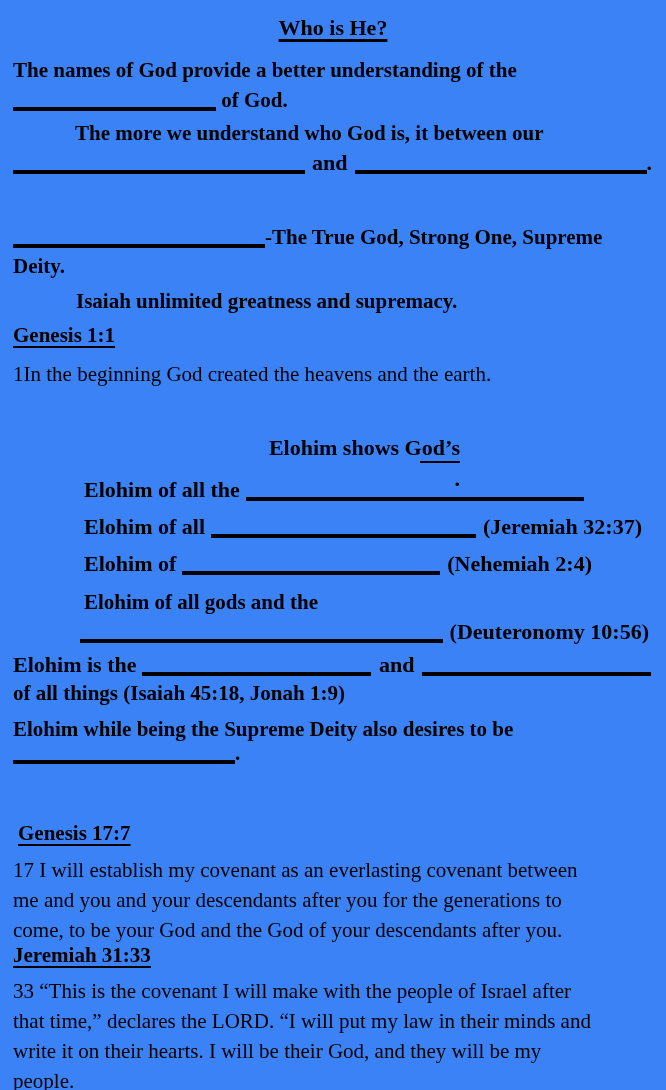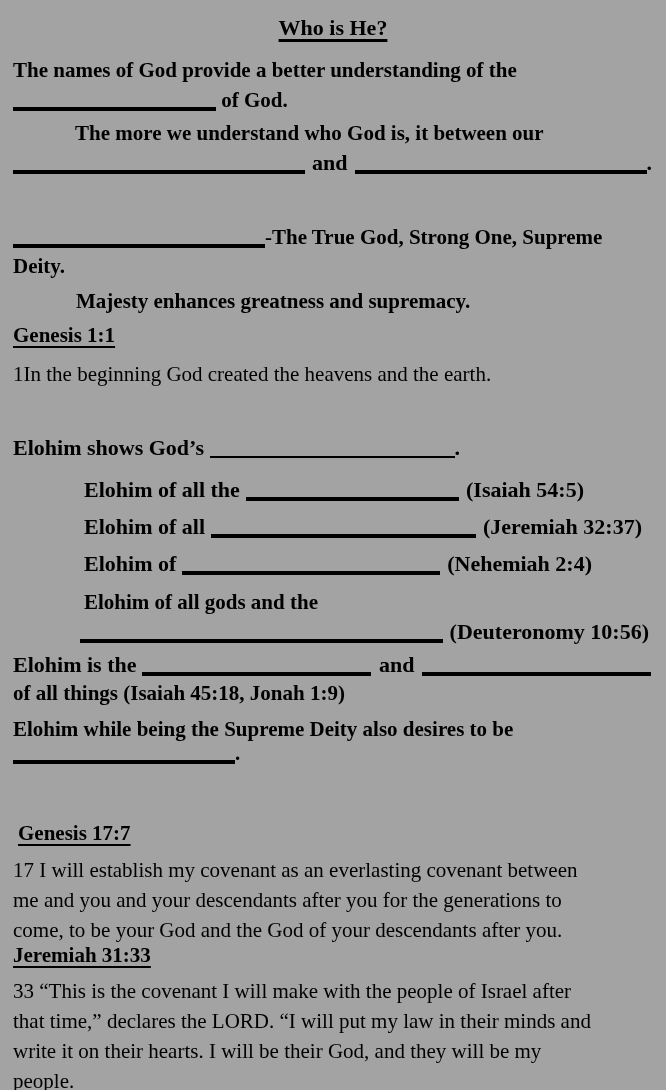--- a/index.html
+++ b/index.html
@@ -1,20 +1,20 @@
 <!DOCTYPE html>
 <html><head>
 <meta charset="utf-8">
 <style>
   html, body { margin: 0; padding: 0; background: #ffffff; }
   .page {
     position: relative;
     width: 666px;
     height: 1090px;
-    background: #a3a3a3;
+    background: #3b82f6;
     color: #000000;
     font-family: "Liberation Serif", "DejaVu Serif", serif;
     overflow: hidden;
   }
   
   .line {
     position: absolute;
     font-size: 21px;
     line-height: 26px;
     white-space: nowrap;
@@ -86,37 +86,36 @@
     <div class="blankf"></div>
     <span class="mx7">and</span>
     <div class="blankf"></div>
     <span>.</span>
   </div>
 
   <div class="line bold" style="left:13px; top:224px;">
     <span class="iblank" style="width:252px;"></span><span>-The True God, Strong One, Supreme</span>
   </div>
   <div class="line bold" style="left:13px; top:253px;">Deity.</div>
-  <div class="line bold" style="left:76px; top:288px;">Majesty enhances greatness and supremacy.</div>
+  <div class="line bold" style="left:76px; top:288px;">Isaiah unlimited greatness and supremacy.</div>
 
   <div class="line heading" style="left:13px; top:322px;">
     <span class="u">Genesis 1:1</span>
   </div>
   <div class="line scripture" style="left:13px; top:361px;">1In the beginning God created the heavens and the earth.</div>
 
-  <div class="row" style="left:13px; top:435px; width:447px;">
+  <div class="row" style="left:13px; top:435px; width:447px;flex-direction:column;">
     <span>Elohim shows God’s</span>
     <div class="blankf thin ml6"></div>
     <span>.</span>
   </div>
 
   <div class="row" style="left:84px; top:477px; width:500px;">
     <span>Elohim of all the</span>
     <div class="blankf ml6"></div>
-    <span class="ml7">(Isaiah 54:5)</span>
   </div>
   <div class="row" style="left:84px; top:514px; width:558px;">
     <span>Elohim of all</span>
     <div class="blankf ml6"></div>
     <span class="ml7">(Jeremiah 32:37)</span>
   </div>
   <div class="row" style="left:84px; top:551px; width:508px;">
     <span>Elohim of</span>
     <div class="blankf ml6"></div>
     <span class="ml7">(Nehemiah 2:4)</span>

